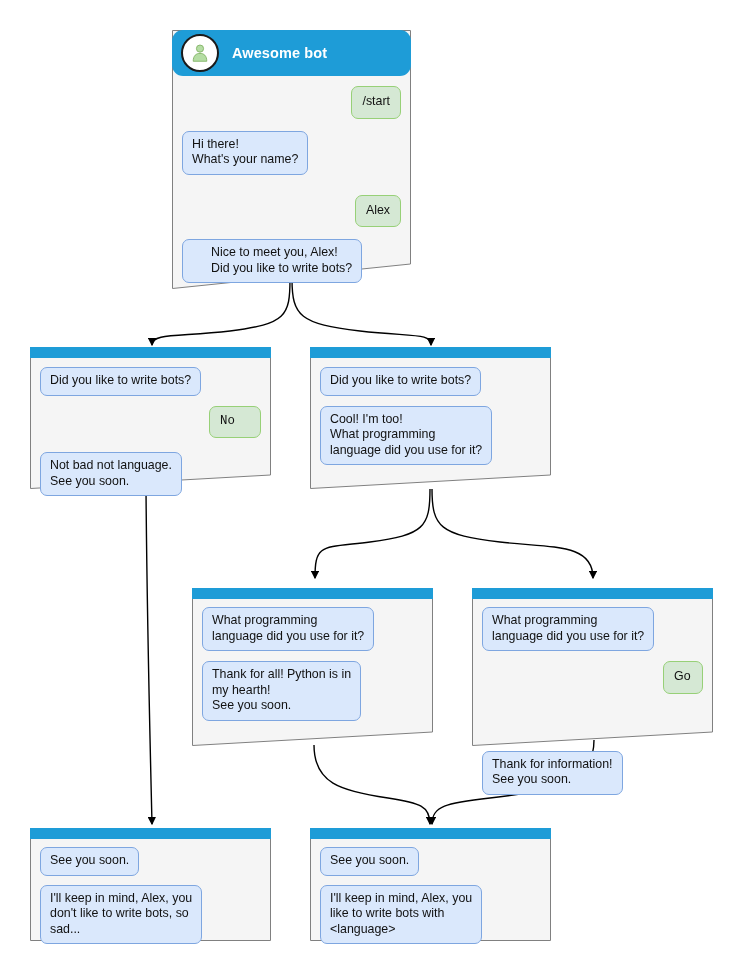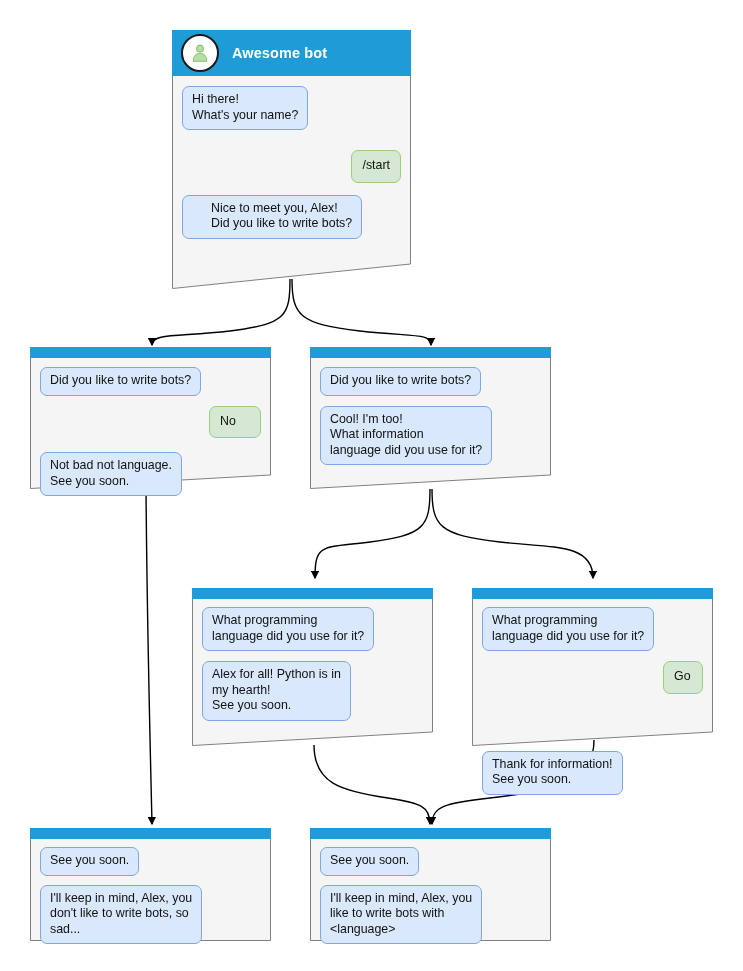--- a/index.html
+++ b/index.html
@@ -64,20 +64,21 @@
     top: 0;
     right: 0;
     background: #1E9CD7;
     box-sizing: border-box;
   }
   .card-header.tall {
     height: 46px;
     display: flex;
     align-items: center;
     padding-left: 9px;
+    border-radius: 11px;
   }
   .card-header.thin {
     height: 11px;
   }
 
   .avatar {
     width: 38px;
     height: 38px;
     border-radius: 50%;
     background: #ffffff;
@@ -168,46 +169,49 @@
       <div class="card-header tall">
         <div class="avatar">
           <svg width="22" height="22" viewBox="0 0 24 24">
             <circle cx="12" cy="7.2" r="3.9" fill="#B5DDA4" stroke="#82B366" stroke-width="1"></circle>
             <path d="M4.6 21 C4.6 14.8 8 12.4 12 12.4 C16 12.4 19.4 14.8 19.4 21 Z" fill="#B5DDA4" stroke="#82B366" stroke-width="1"></path>
           </svg>
         </div>
         <div class="card-title">Awesome bot</div>
       </div>
       <div class="chat-body" style="top:46px; height:213px; padding-top:10px;">
+        <div class="msg-row user">
+          <div class="bubble user">/start</div>
+        </div>
         <div class="msg-row bot" style="margin-bottom:20px;">
           <div class="bubble bot">Hi there!
 What's your name?</div>
         </div>
         <div class="msg-row user">
-          <div class="bubble user">/start</div>
+          <div class="bubble user">Alex</div>
         </div>
         <div class="msg-row bot">
           <div class="bubble bot" style="max-width:88%;padding-left:28px;">Nice to meet you, Alex!
 Did you like to write bots?</div>
         </div>
       </div>
     </div>
   </div>
 
   <div class="card" style="left:30px; top:347px; width:241px; height:142px;">
     <svg class="card-skew-bg" viewBox="0 0 241 142" preserveAspectRatio="none">
       <polygon points="0.5,0.5 240.5,0.5 240.5,128 0.5,141.5" fill="#F5F5F5" stroke="#808080" stroke-width="1"></polygon>
     </svg>
     <div class="card-inner">
       <div class="card-header thin"></div>
       <div class="chat-body" style="top:11px; height:131px; padding-top:9px;">
         <div class="msg-row bot" style="margin-bottom:10px;">
           <div class="bubble bot" style="max-width:90%;">Did you like to write bots?</div>
         </div>
-        <div class="msg-row user" style="margin-bottom:14px;">
+        <div class="msg-row user" style="margin-bottom:14px;font-family:Liberation Mono, monospace;">
           <div class="bubble user" style="min-width:52px;">No</div>
         </div>
         <div class="msg-row bot">
           <div class="bubble bot" style="max-width:90%;">Not bad not language.
 See you soon.</div>
         </div>
       </div>
     </div>
   </div>
 
@@ -216,40 +220,40 @@
       <polygon points="0.5,0.5 240.5,0.5 240.5,128 0.5,141.5" fill="#F5F5F5" stroke="#808080" stroke-width="1"></polygon>
     </svg>
     <div class="card-inner">
       <div class="card-header thin"></div>
       <div class="chat-body" style="top:11px; height:131px; padding-top:9px;">
         <div class="msg-row bot" style="margin-bottom:10px;">
           <div class="bubble bot" style="max-width:90%;">Did you like to write bots?</div>
         </div>
         <div class="msg-row bot">
           <div class="bubble bot" style="max-width:92%;">Cool! I'm too!
-What information
+What programming
 language did you use for it?</div>
         </div>
       </div>
     </div>
   </div>
 
   <div class="card" style="left:192px; top:588px; width:241px; height:158px;">
     <svg class="card-skew-bg" viewBox="0 0 241 158" preserveAspectRatio="none">
       <polygon points="0.5,0.5 240.5,0.5 240.5,144 0.5,157.5" fill="#F5F5F5" stroke="#808080" stroke-width="1"></polygon>
     </svg>
     <div class="card-inner">
       <div class="card-header thin"></div>
       <div class="chat-body" style="top:11px; height:147px; padding-top:8px;">
         <div class="msg-row bot" style="margin-bottom:10px;">
           <div class="bubble bot" style="max-width:92%;">What programming
 language did you use for it?</div>
         </div>
         <div class="msg-row bot">
-          <div class="bubble bot" style="max-width:92%;">Alex for all! Python is in
+          <div class="bubble bot" style="max-width:92%;">Thank for all! Python is in
 my hearth!
 See you soon.</div>
         </div>
       </div>
     </div>
   </div>
 
   <div class="card" style="left:472px; top:588px; width:241px; height:158px;">
     <svg class="card-skew-bg" viewBox="0 0 241 158" preserveAspectRatio="none">
       <polygon points="0.5,0.5 240.5,0.5 240.5,144 0.5,157.5" fill="#F5F5F5" stroke="#808080" stroke-width="1"></polygon>

